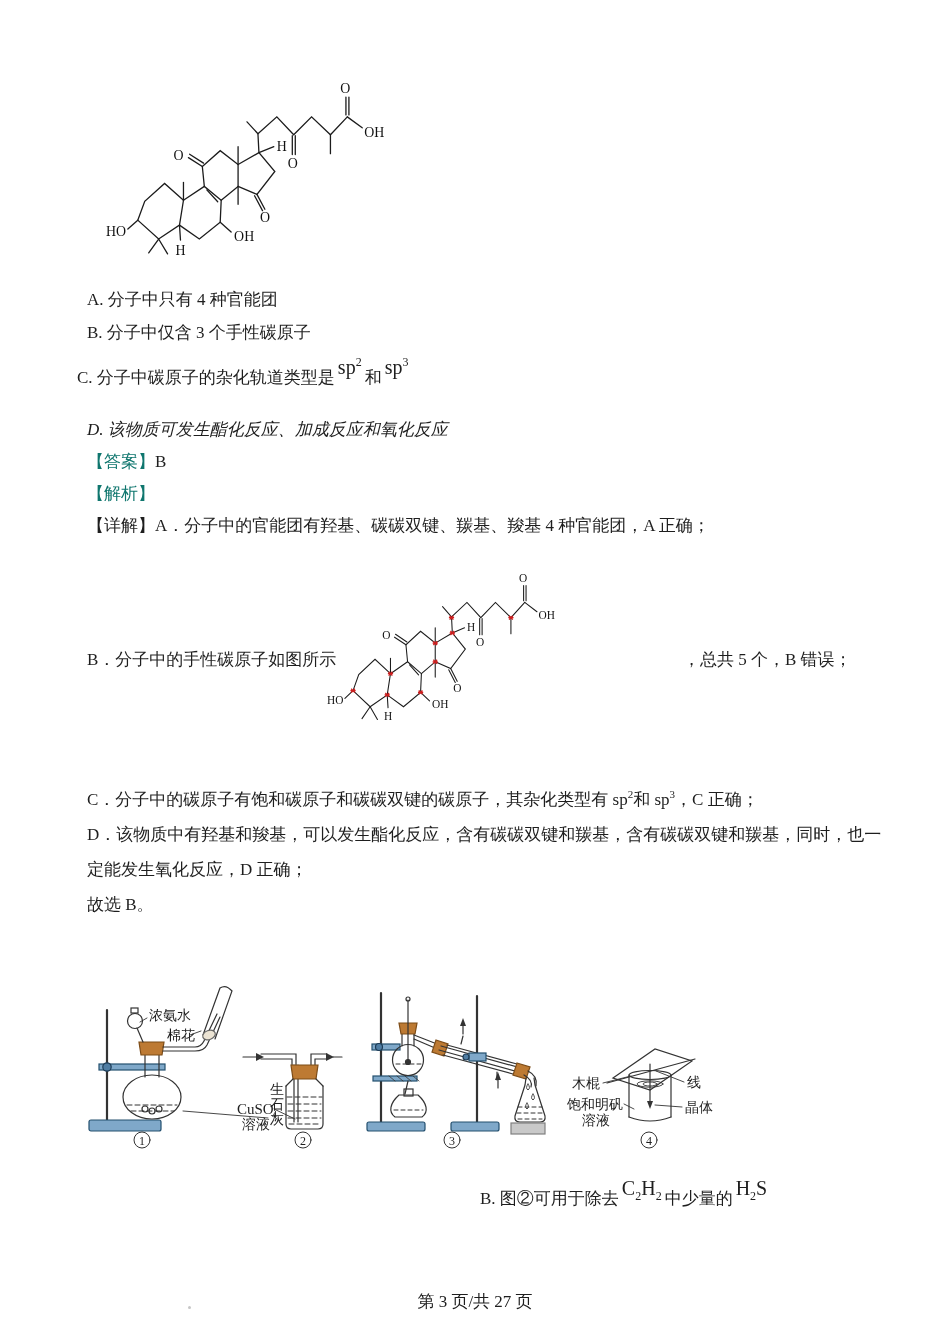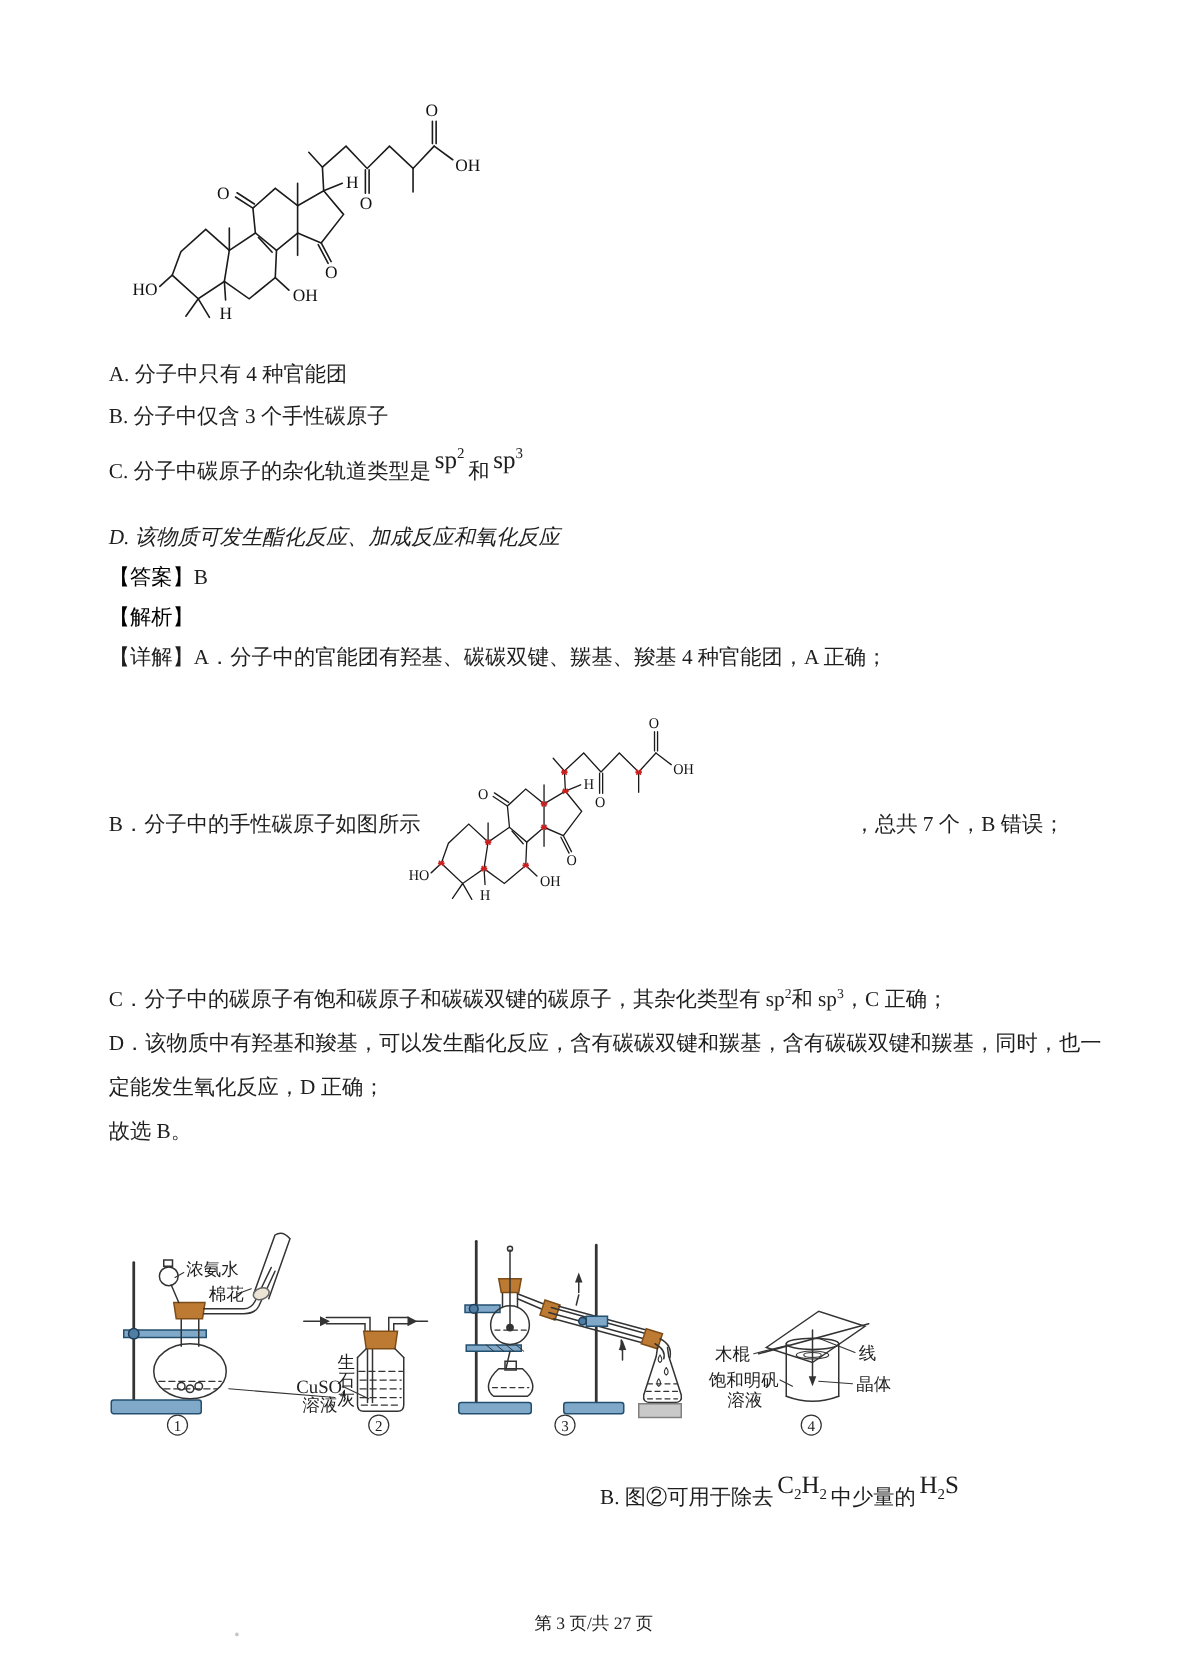--- a/index.html
+++ b/index.html
@@ -1,26 +1,26 @@
 <!DOCTYPE html>
 <html><head>
 <meta charset="utf-8">
 <style>
   html,body{margin:0;padding:0;background:#ffffff;}
   .page{position:relative;width:950px;height:1344px;background:#fff;overflow:hidden;
         font-family:"Liberation Serif","DejaVu Serif",serif;color:#1e1e1e;}
   .abs{position:absolute;}
   .t{font-size:17px;white-space:nowrap;}
-  .tag{color:#000000;}
+  .tag{color:#0f766e;}
   sup.sm{font-size:11px;}
   .chem-big{font-family:"Liberation Serif","DejaVu Serif",serif;font-size:20px;
             position:relative;top:-9px;margin:0 3px;white-space:nowrap;}
   .chem-big sub{font-size:12px;}
   .chem-big sup{font-size:12px;}
-  .footer{left:0;right:0;text-align:center;font-size:14px;}
+  .footer{left:0;right:0;text-align:center;font-size:17px;}
   svg text{font-family:"Liberation Serif","DejaVu Serif",serif;}
   .stray{width:3px;height:3px;border-radius:50%;background:#c6c6c6;}
 </style>
 </head>
 <body>
 
 <div class="page">
 
   <svg class="abs" style="left:106px;top:80px;" width="288" height="184" viewBox="0 0 290 185">
     <g id="mol" stroke="#1c1c1c" stroke-width="1.3" fill="none" stroke-linecap="round">
@@ -53,21 +53,21 @@
         <text x="172" y="71">H</text>
         <text x="183" y="88">O</text>
         <text x="236" y="13">O</text>
         <text x="260" y="57">OH</text>
       </g>
     </g>
   </svg>
 
   <div class="abs t" style="left:87px;top:288px;">A. 分子中只有 4 种官能团</div>
   <div class="abs t" style="left:87px;top:321px;">B. 分子中仅含 3 个手性碳原子</div>
-  <div class="abs t" style="left:87px;top:364px;">
+  <div class="abs t" style="left:77px;top:364px;">
     <span>C. 分子中碳原子的杂化轨道类型是</span><span class="chem-big"><span>sp</span><sup>2</sup></span><span>和</span><span class="chem-big"><span>sp</span><sup>3</sup></span>
   </div>
   <div class="abs t" style="left:87px;top:418px;font-style:italic;">D. 该物质可发生酯化反应、加成反应和氧化反应</div>
 
   <div class="abs t" style="left:87px;top:450px;">
     <span class="tag">【答案】</span><span>B</span>
   </div>
   <div class="abs t" style="left:87px;top:482px;">
     <span class="tag">【解析】</span>
   </div>
@@ -90,21 +90,21 @@
       <use href="#ast" x="115" y="143"></use>
       <use href="#ast" x="78" y="121"></use>
       <use href="#ast" x="133" y="85"></use>
       <use href="#ast" x="133" y="107"></use>
       <use href="#ast" x="154" y="73"></use>
       <use href="#ast" x="153" y="55"></use>
       <use href="#ast" x="226" y="55"></use>
     </g>
   </svg>
 
-  <div class="abs t" style="left:683px;top:648px;">，总共 7 个，B 错误；</div>
+  <div class="abs t" style="left:683px;top:648px;">，总共 5 个，B 错误；</div>
 
   <div class="abs t" style="left:87px;top:788px;">
     <span>C．分子中的碳原子有饱和碳原子和碳碳双键的碳原子，其杂化类型有 sp</span><sup class="sm">2</sup><span>和 sp</span><sup class="sm">3</sup><span>，C 正确；</span>
   </div>
   <div class="abs t" style="left:87px;top:823px;">D．该物质中有羟基和羧基，可以发生酯化反应，含有碳碳双键和羰基，含有碳碳双键和羰基，同时，也一</div>
   <div class="abs t" style="left:87px;top:858px;">定能发生氧化反应，D 正确；</div>
   <div class="abs t" style="left:87px;top:893px;">故选 B。</div>
 
 
   <svg class="abs" style="left:85px;top:978px;" width="700" height="175" viewBox="0 0 700 175">

